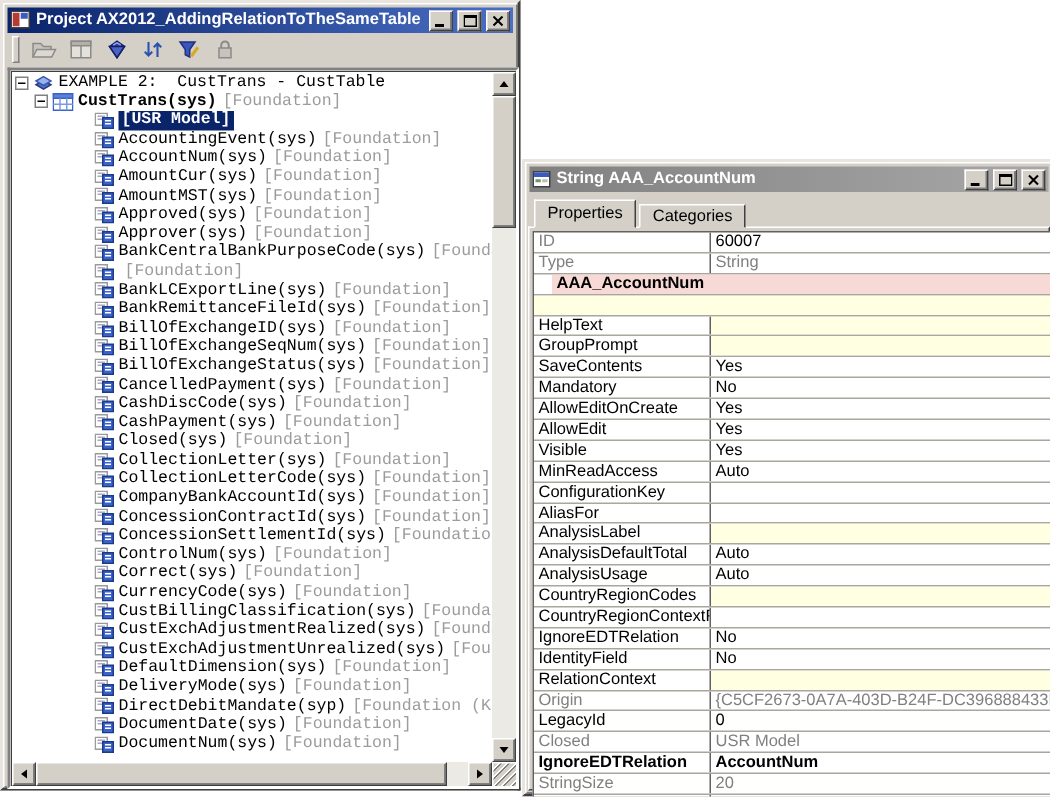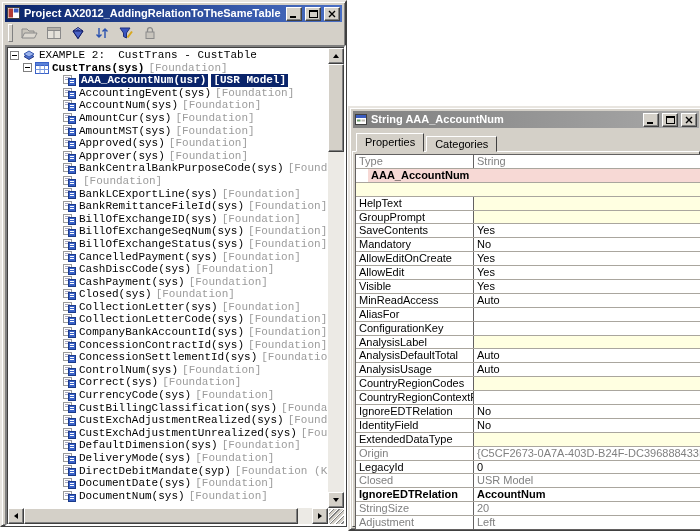--- a/index.html
+++ b/index.html
@@ -165,21 +165,21 @@
               <line x1="9.5" y1="3.5" x2="9.5" y2="11.5" stroke="#7a9ae0"></line>
               <line x1="0.5" y1="7.5" x2="13.5" y2="7.5" stroke="#7a9ae0"></line>
             </svg></span><span class="lbl b">CustTrans(sys)</span><span class="sfx">[Foundation]</span></div>
         <div class="trow"><span class="ind" style="width:55px"></span><span class="ticon"><svg width="13" height="11">
               <rect x="0.5" y="0.5" width="8" height="8" fill="#fff" stroke="#9a9a9a"></rect>
               <line x1="2" y1="2.5" x2="7" y2="2.5" stroke="#a8a8c0"></line>
               <line x1="2" y1="4.5" x2="7" y2="4.5" stroke="#a8a8c0"></line>
               <rect x="5.5" y="3.5" width="7" height="7" fill="#3a62c8" stroke="#1a3a8a"></rect>
               <line x1="7" y1="5.5" x2="11" y2="5.5" stroke="#fff"></line>
               <line x1="7" y1="7.5" x2="11" y2="7.5" stroke="#fff"></line>
-            </svg></span><span class="sel">AAA_AccountNum(usr)</span><span class="sel">[USR Model]</span></div>
+            </svg></span><span class="sel">[USR Model]</span></div>
         <div class="trow"><span class="ind" style="width:55px"></span><span class="ticon"><svg width="13" height="11">
               <rect x="0.5" y="0.5" width="8" height="8" fill="#fff" stroke="#9a9a9a"></rect>
               <line x1="2" y1="2.5" x2="7" y2="2.5" stroke="#a8a8c0"></line>
               <line x1="2" y1="4.5" x2="7" y2="4.5" stroke="#a8a8c0"></line>
               <rect x="5.5" y="3.5" width="7" height="7" fill="#3a62c8" stroke="#1a3a8a"></rect>
               <line x1="7" y1="5.5" x2="11" y2="5.5" stroke="#fff"></line>
               <line x1="7" y1="7.5" x2="11" y2="7.5" stroke="#fff"></line>
             </svg></span><span class="lbl">AccountingEvent(sys)</span><span class="sfx">[Foundation]</span></div>
         <div class="trow"><span class="ind" style="width:55px"></span><span class="ticon"><svg width="13" height="11">
               <rect x="0.5" y="0.5" width="8" height="8" fill="#fff" stroke="#9a9a9a"></rect>
@@ -487,41 +487,42 @@
           <path d="M1 1 L7 7 M7 1 L1 7" stroke="#000" stroke-width="1.4"></path>
         </svg>
       </span>
   </div>
   <div class="tabs">
     <span class="tab active">Properties</span>
     <span class="tab rest">Categories</span>
   </div>
   <div class="tabpanel">
     <div class="pgrid">
+        <div class="prow dl"><div class="pname">ID</div><div class="pval">60007</div></div>
         <div class="prow d"><div class="pname">Type</div><div class="pval">String</div></div>
         <div class="prow nm"><div class="pval">AAA_AccountNum</div></div>
         <div class="prow n vy"><div class="pval"></div></div>
         <div class="prow n vy"><div class="pname">HelpText</div><div class="pval"></div></div>
         <div class="prow n vy"><div class="pname">GroupPrompt</div><div class="pval"></div></div>
         <div class="prow n"><div class="pname">SaveContents</div><div class="pval">Yes</div></div>
         <div class="prow n"><div class="pname">Mandatory</div><div class="pval">No</div></div>
         <div class="prow n"><div class="pname">AllowEditOnCreate</div><div class="pval">Yes</div></div>
         <div class="prow n"><div class="pname">AllowEdit</div><div class="pval">Yes</div></div>
         <div class="prow n"><div class="pname">Visible</div><div class="pval">Yes</div></div>
         <div class="prow n"><div class="pname">MinReadAccess</div><div class="pval">Auto</div></div>
+        <div class="prow n"><div class="pname">ConfigurationKey</div><div class="pval"></div></div>
         <div class="prow n"><div class="pname">AliasFor</div><div class="pval"></div></div>
-        <div class="prow n"><div class="pname">ConfigurationKey</div><div class="pval"></div></div>
         <div class="prow n vy"><div class="pname">AnalysisLabel</div><div class="pval"></div></div>
         <div class="prow n"><div class="pname">AnalysisDefaultTotal</div><div class="pval">Auto</div></div>
         <div class="prow n"><div class="pname">AnalysisUsage</div><div class="pval">Auto</div></div>
         <div class="prow n vy"><div class="pname">CountryRegionCodes</div><div class="pval"></div></div>
         <div class="prow n"><div class="pname">CountryRegionContextField</div><div class="pval"></div></div>
         <div class="prow n"><div class="pname">IgnoreEDTRelation</div><div class="pval">No</div></div>
         <div class="prow n"><div class="pname">IdentityField</div><div class="pval">No</div></div>
-        <div class="prow n vy"><div class="pname">ExtendedDataType</div><div class="pval"></div></div>
+        <div class="prow n vy"><div class="pname">RelationContext</div><div class="pval"></div></div>
         <div class="prow d"><div class="pname">Origin</div><div class="pval">{C5CF2673-0A7A-403D-B24F-DC396888433B}</div></div>
         <div class="prow n"><div class="pname">LegacyId</div><div class="pval">0</div></div>
         <div class="prow d"><div class="pname">Closed</div><div class="pval">USR Model</div></div>
         <div class="prow b"><div class="pname">IgnoreEDTRelation</div><div class="pval">AccountNum</div></div>
         <div class="prow d"><div class="pname">StringSize</div><div class="pval">20</div></div>
         <div class="prow d"><div class="pname">Adjustment</div><div class="pval">Left</div></div>
       </div>
   </div>
 </div>
 

